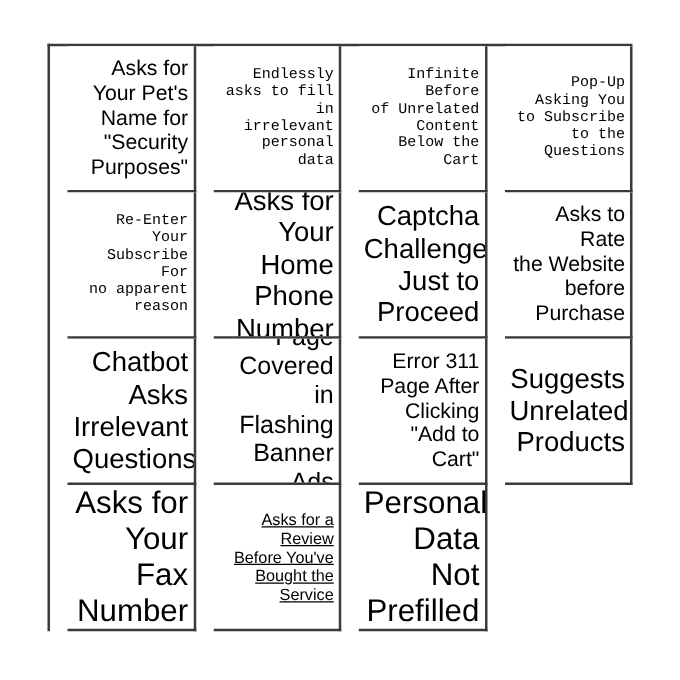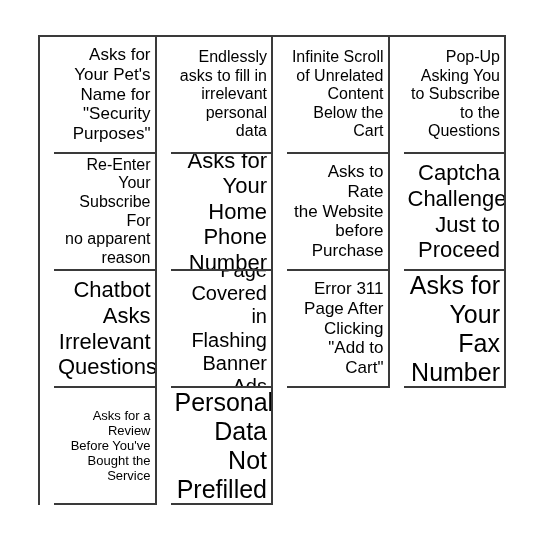--- a/index.html
+++ b/index.html
@@ -47,22 +47,22 @@
 
   .cell-text {
     display: block;
     width: 100%;
     line-height: 1.16;
     white-space: pre-line;
     color: #000000;
   }
 
   
-  .fs-xs  { font-size: 13px; }
-  .fs-sm  { font-size: 16px; }
+  .fs-xs  { font-size: 13px; text-decoration: underline; }
+  .fs-sm  { font-size: 12px; font-family: Liberation Mono, monospace; }
   .fs-md  { font-size: 17px; }
   .fs-lg  { font-size: 20px; }
   .fs-xl  { font-size: 22px; }
   .fs-xxl { font-size: 25px; }
 </style>
 </head>
 <body>
 
 <div id="bingo-card">
 
@@ -74,21 +74,21 @@
 Purposes"</span>
   </div>
   <div class="bingo-cell">
     <span class="cell-text fs-sm">Endlessly
 asks to fill in
 irrelevant
 personal
 data</span>
   </div>
   <div class="bingo-cell">
-    <span class="cell-text fs-sm">Infinite Scroll
+    <span class="cell-text fs-sm">Infinite Before
 of Unrelated
 Content
 Below the
 Cart</span>
   </div>
   <div class="bingo-cell">
     <span class="cell-text fs-sm">Pop-Up
 Asking You
 to Subscribe
 to the
@@ -101,31 +101,31 @@
 no apparent
 reason</span>
   </div>
   <div class="bingo-cell">
     <span class="cell-text fs-xl">Asks for
 Your Home
 Phone
 Number</span>
   </div>
   <div class="bingo-cell">
+    <span class="cell-text fs-xl">Captcha
+Challenge
+Just to
+Proceed</span>
+  </div>
+
+  <div class="bingo-cell">
     <span class="cell-text fs-md">Asks to Rate
 the Website
 before
 Purchase</span>
-  </div>
-
-  <div class="bingo-cell">
-    <span class="cell-text fs-xl">Captcha
-Challenge
-Just to
-Proceed</span>
   </div>
   <div class="bingo-cell">
     <span class="cell-text fs-xl">Chatbot
 Asks
 Irrelevant
 Questions</span>
   </div>
   <div class="bingo-cell">
     <span class="cell-text fs-lg">Page
 Covered in
@@ -133,20 +133,25 @@
 Banner Ads</span>
   </div>
   <div class="bingo-cell">
     <span class="cell-text fs-md">Error 311
 Page After
 Clicking
 "Add to Cart"</span>
   </div>
 
   <div class="bingo-cell">
+    <span class="cell-text fs-xl">Suggests
+Unrelated
+Products</span>
+  </div>
+  <div class="bingo-cell">
     <span class="cell-text fs-xxl">Asks for
 Your Fax
 Number</span>
   </div>
   <div class="bingo-cell">
     <span class="cell-text fs-xs">Asks for a
 Review
 Before You've
 Bought the
 Service</span>

